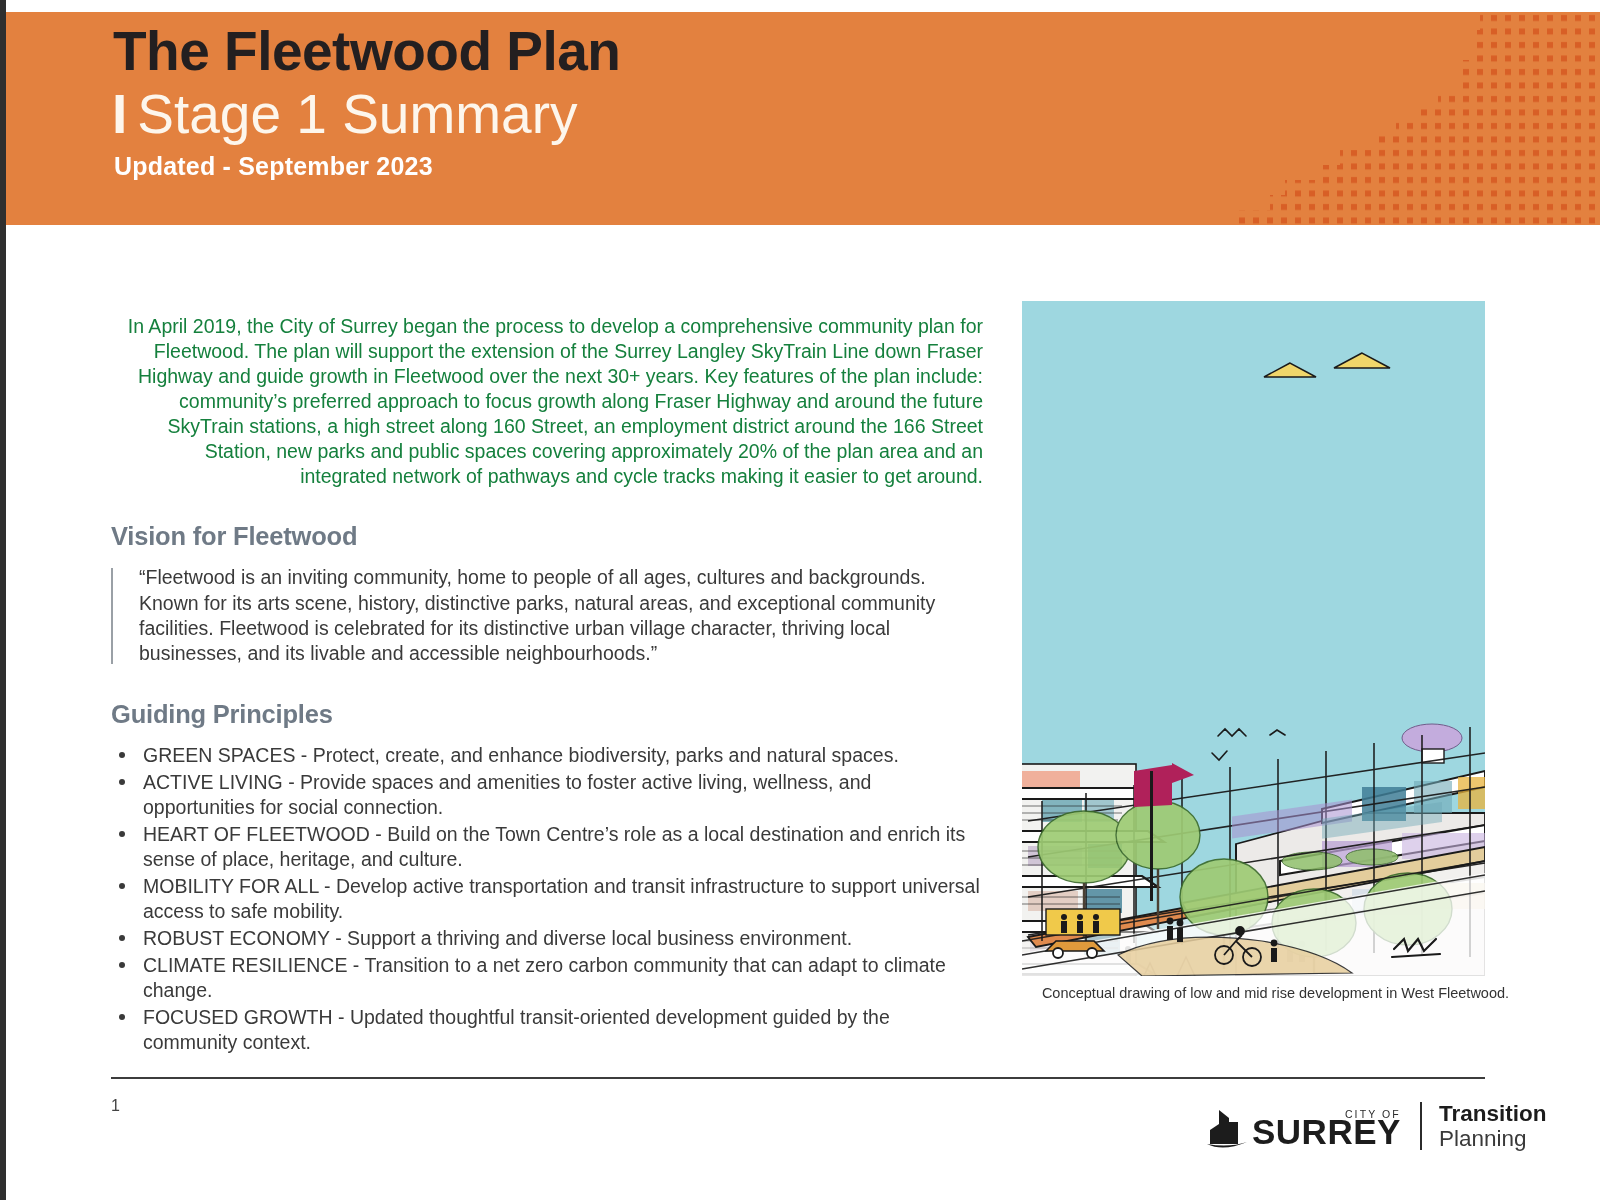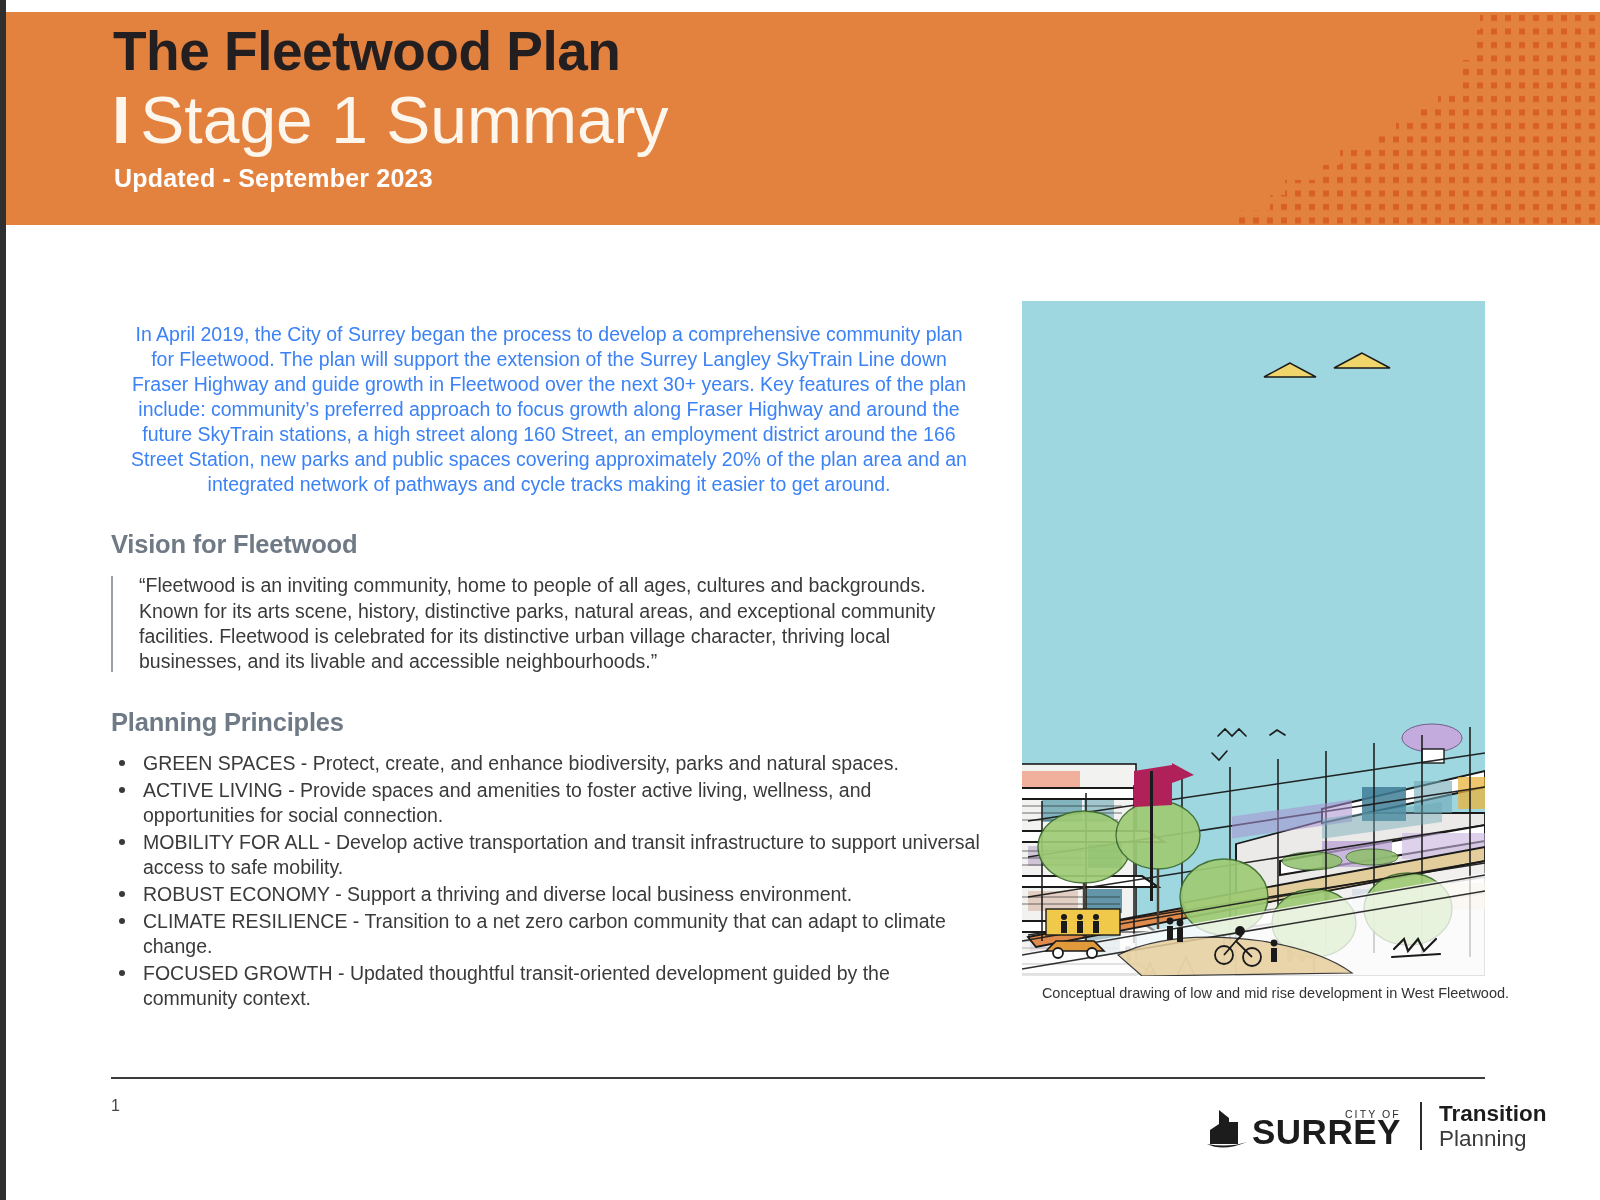--- a/index.html
+++ b/index.html
@@ -47,21 +47,21 @@
   .title-main {
     font-size: 55px;
     font-weight: bold;
     color: #231f20;
     letter-spacing: -0.5px;
     line-height: 1.12;
     margin: 1px;
     white-space: nowrap;
   }
   .title-sub {
-    font-size: 66px;
+    font-size: 55px;
     font-weight: normal;
     color: #fdf6ec;
     line-height: 1.08;
     margin: 2px 0 0 0;
     white-space: nowrap;
   }
   .title-sub .bar {
     font-weight: bold;
     display: inline-block;
     margin-right: 10px;
@@ -83,23 +83,23 @@
 
   .col-left {
     position: absolute;
     left: 111px; top: 85px;
     width: 876px;
   }
 
   .intro {
     font-size: 19.5px;
     line-height: 1.285;
-    color: #3b82f6;
-    margin: 12px;
-    text-align: center;
+    color: #15803d;
+    margin: 4px;
+    text-align: right;
   }
 
   .section-heading {
     font-size: 25.5px;
     font-weight: bold;
     color: #6f7a86;
     margin: 33px 0 14px 0;
     letter-spacing: -0.2px;
   }
 
@@ -274,25 +274,26 @@
 
     <p class="intro">In April 2019, the City of Surrey began the process to develop a comprehensive community plan for Fleetwood. The plan will support the extension of the Surrey Langley SkyTrain Line down Fraser Highway and guide growth in Fleetwood over the next 30+ years. Key features of the plan include: community’s preferred approach to focus growth along Fraser Highway and around the future SkyTrain stations, a high street along 160 Street, an employment district around the 166 Street Station, new parks and public spaces covering approximately 20% of the plan area and an integrated network of pathways and cycle tracks making it easier to get around.</p>
 
     <h2 class="section-heading">Vision for Fleetwood</h2>
 
     <div class="quote-block">
       <div class="quote-rule"></div>
       <p class="quote-text">“Fleetwood is an inviting community, home to people of all ages, cultures and backgrounds. Known for its arts scene, history, distinctive parks, natural areas, and exceptional community facilities. Fleetwood is celebrated for its distinctive urban village character, thriving local businesses, and its livable and accessible neighbourhoods.”</p>
     </div>
 
-    <h2 class="section-heading">Planning Principles</h2>
+    <h2 class="section-heading">Guiding Principles</h2>
 
     <ul class="principles">
       <li>GREEN SPACES - Protect, create, and enhance biodiversity, parks and natural spaces.</li>
       <li>ACTIVE LIVING - Provide spaces and amenities to foster active living, wellness, and opportunities for social connection.</li>
+      <li>HEART OF FLEETWOOD - Build on the Town Centre’s role as a local destination and enrich its sense of place, heritage, and culture.</li>
       <li>MOBILITY FOR ALL - Develop active transportation and transit infrastructure to support universal access to safe mobility.</li>
       <li>ROBUST ECONOMY - Support a thriving and diverse local business environment.</li>
       <li>CLIMATE RESILIENCE - Transition to a net zero carbon community that can adapt to climate change.</li>
       <li>FOCUSED GROWTH - Updated thoughtful transit-oriented development guided by the community context.</li>
     </ul>
   </div>
 
   <figure class="figure" style="margin:0;">
     <div class="figure-img">
       <svg viewBox="0 0 463 675" width="463" height="675" preserveAspectRatio="none" aria-hidden="true">

